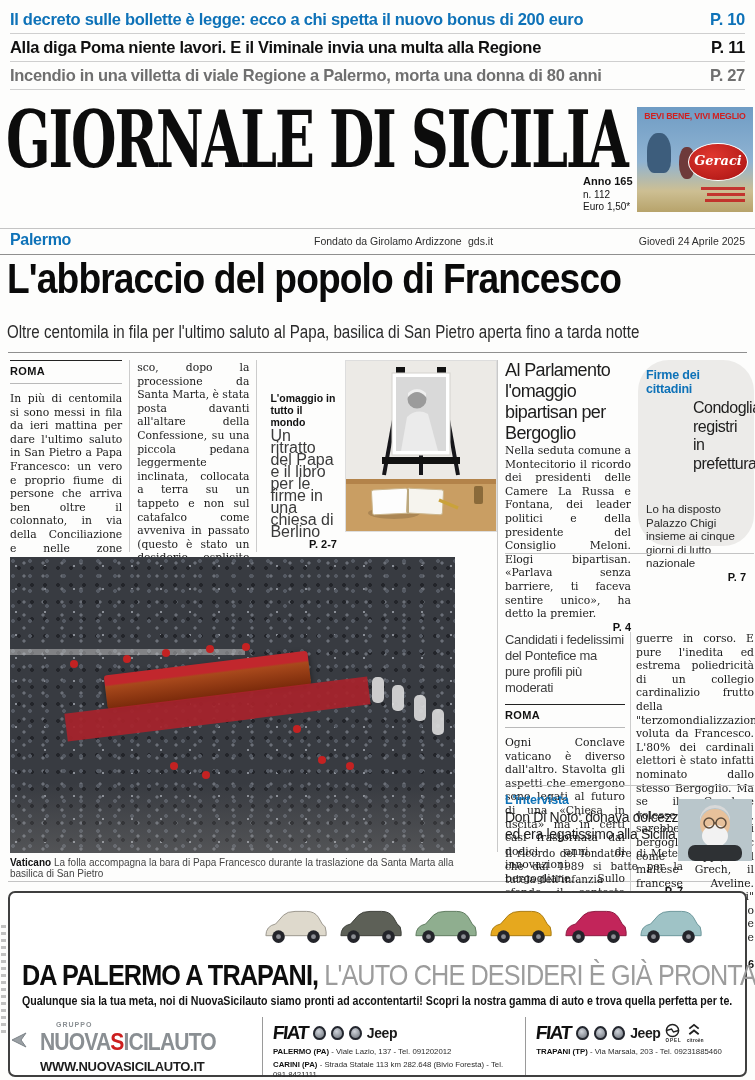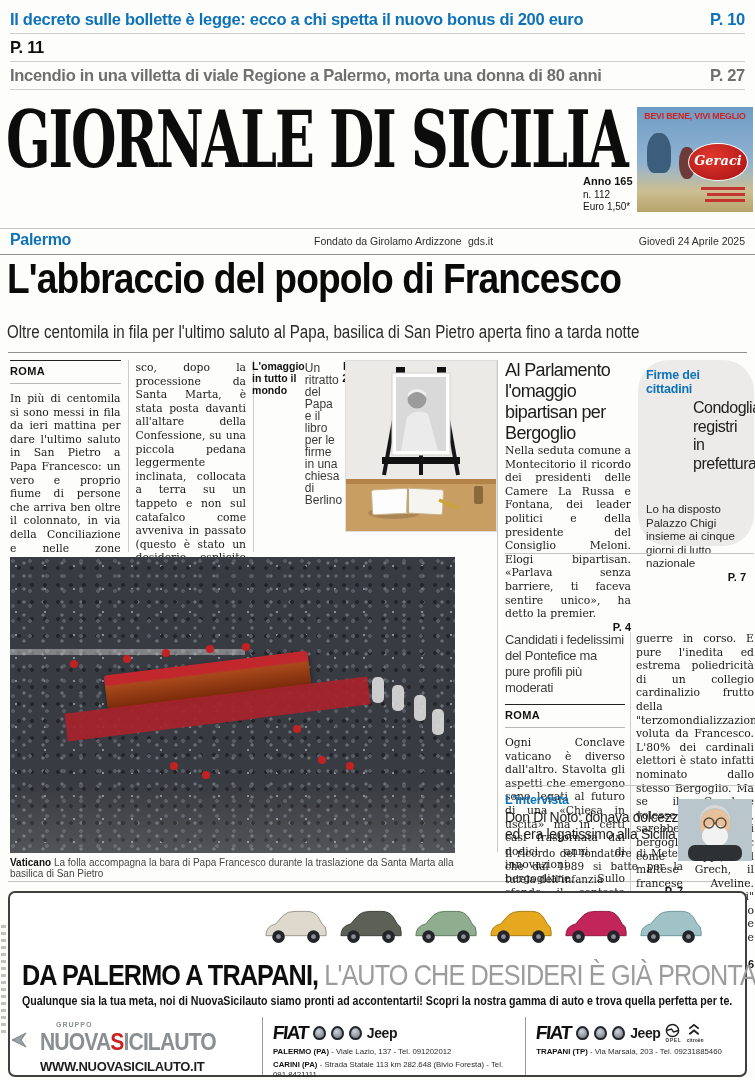--- a/index.html
+++ b/index.html
@@ -45,23 +45,23 @@
   .subhead{position:absolute;top:322px;left:7px;font-size:18px;color:#2b2b2b;white-space:nowrap;
            transform:scaleX(0.84);transform-origin:left top;letter-spacing:0px;}
   .serif{font-family:"DejaVu Serif",serif;font-size:10.8px;line-height:13.6px;text-align:justify;color:#1a1a1a;}
   .kicker{font-weight:bold;font-size:11px;letter-spacing:0.4px;color:#111;border-top:1px solid #222;
           border-bottom:1px solid #b9b9b9;padding:4px 0 6px 0;margin-bottom:8px;}
   .lead-cols{position:absolute;top:360px;left:10px;width:487px;height:192px;display:flex;}
   .lcol{width:118px;}
   .vdiv{width:1px;background:#ccc;margin:0 7px;}
   .byline{text-align:right;font-weight:bold;font-size:11px;margin-top:4px;}
   .pageref{text-align:right;font-weight:bold;font-size:11px;font-family:"Liberation Sans",sans-serif;}
-  .capcol{width:70px;display:flex;justify-content:center;padding-bottom:2px;margin-left:6px;}
+  .capcol{width:70px;display:flex;flex-direction:column;justify-content:flex-end;padding-bottom:2px;margin-left:6px;}
   .captitle{font-weight:bold;font-size:10.5px;line-height:12px;color:#111;}
-  .captext{font-size:12px;line-height:12px;color:#3a3a3a;margin-top:2px;}
+  .captext{font-size:16px;line-height:12px;color:#3a3a3a;margin-top:2px;}
   .inset{width:150px;height:170px;margin-left:8px;background:#eceae6;border:1px solid #ddd;}
   
   .bigphoto{position:absolute;top:557px;left:10px;width:445px;height:296px;overflow:hidden;background-color:#383b41;
     background-image:
       radial-gradient(circle at 3px 4px,#555a63 1.6px,transparent 2.2px),
       radial-gradient(circle at 9px 11px,#23252a 1.6px,transparent 2.2px),
       radial-gradient(circle at 14px 6px,#6b6f78 1.3px,transparent 1.9px),
       radial-gradient(circle at 6px 9px,#8a8e96 1px,transparent 1.5px);
     background-size:17px 15px,13px 17px,19px 13px,29px 23px;}
   .bigphoto:after{content:"";position:absolute;left:0;right:0;bottom:0;height:70px;
@@ -128,20 +128,21 @@
 <body>
 
 <div id="page">
 
   <div class="strip">
     <div class="strip-row s-blue">
       <span>Il decreto sulle bollette è legge: ecco a chi spetta il nuovo bonus di 200 euro</span>
       <span class="strip-page">P. 10</span>
     </div>
     <div class="strip-row s-black">
+      <span>Alla diga Poma niente lavori. E il Viminale invia una multa alla Regione</span>
       <span class="strip-page">P. 11</span>
     </div>
     <div class="strip-row s-gray">
       <span>Incendio in una villetta di viale Regione a Palermo, morta una donna di 80 anni</span>
       <span class="strip-page">P. 27</span>
     </div>
   </div>
 
   <div class="masthead">GIORNALE DI SICILIA</div>
 

